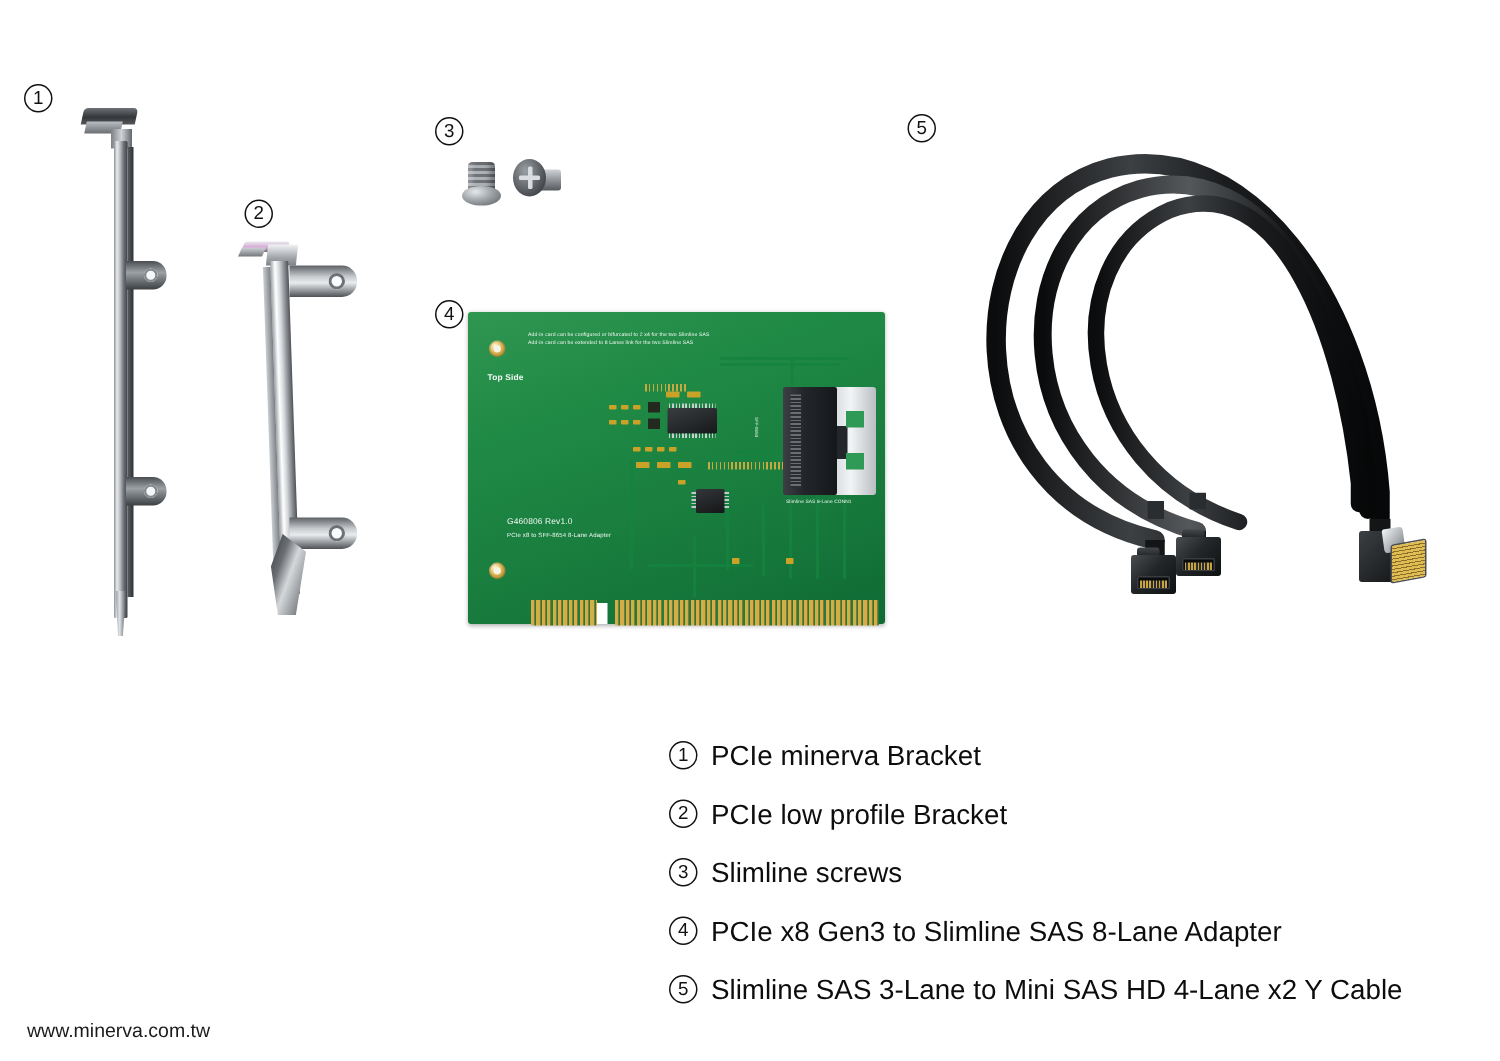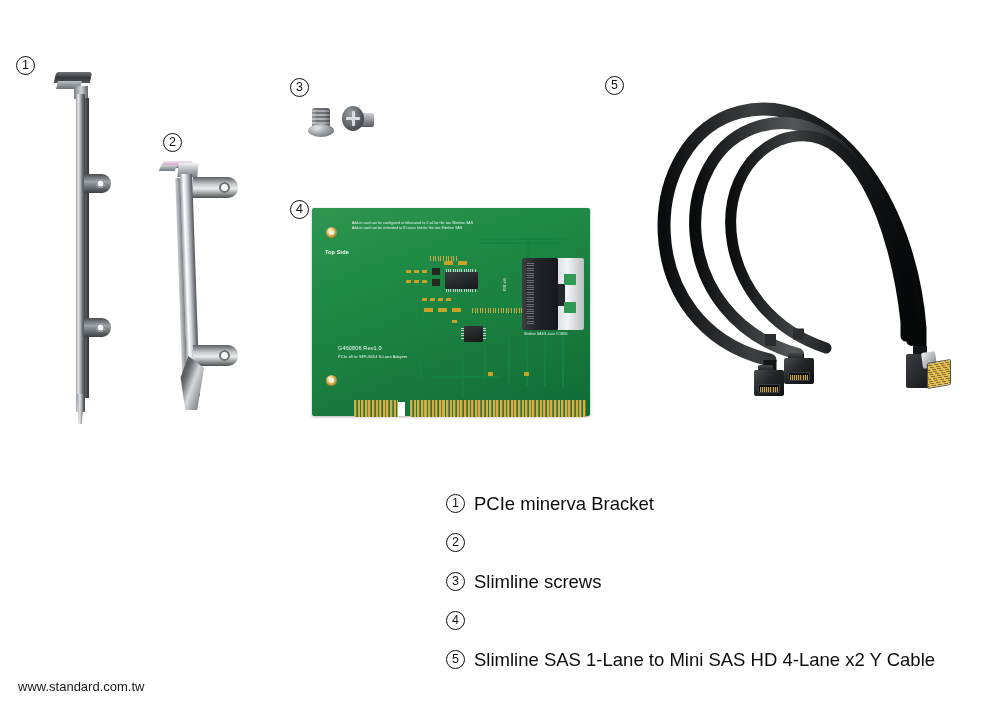--- a/index.html
+++ b/index.html
@@ -510,29 +510,31 @@
     </div>
   </div>
 
   <div id="legend">
     <div class="legend-row">
       <div class="legend-num">1</div>
       <div class="legend-label">PCIe minerva Bracket</div>
     </div>
     <div class="legend-row">
       <div class="legend-num">2</div>
+      <div class="legend-label">PCIe low profile Bracket</div>
     </div>
     <div class="legend-row">
       <div class="legend-num">3</div>
       <div class="legend-label">Slimline screws</div>
     </div>
     <div class="legend-row">
       <div class="legend-num">4</div>
+      <div class="legend-label">PCIe x8 Gen3 to Slimline SAS 8-Lane Adapter</div>
     </div>
     <div class="legend-row">
       <div class="legend-num">5</div>
-      <div class="legend-label">Slimline SAS 1-Lane to Mini SAS HD 4-Lane x2 Y Cable</div>
+      <div class="legend-label">Slimline SAS 3-Lane to Mini SAS HD 4-Lane x2 Y Cable</div>
     </div>
   </div>
 
-  <div id="footer">www.standard.com.tw</div>
+  <div id="footer">www.minerva.com.tw</div>
 
 </div>
 
 </body></html>

